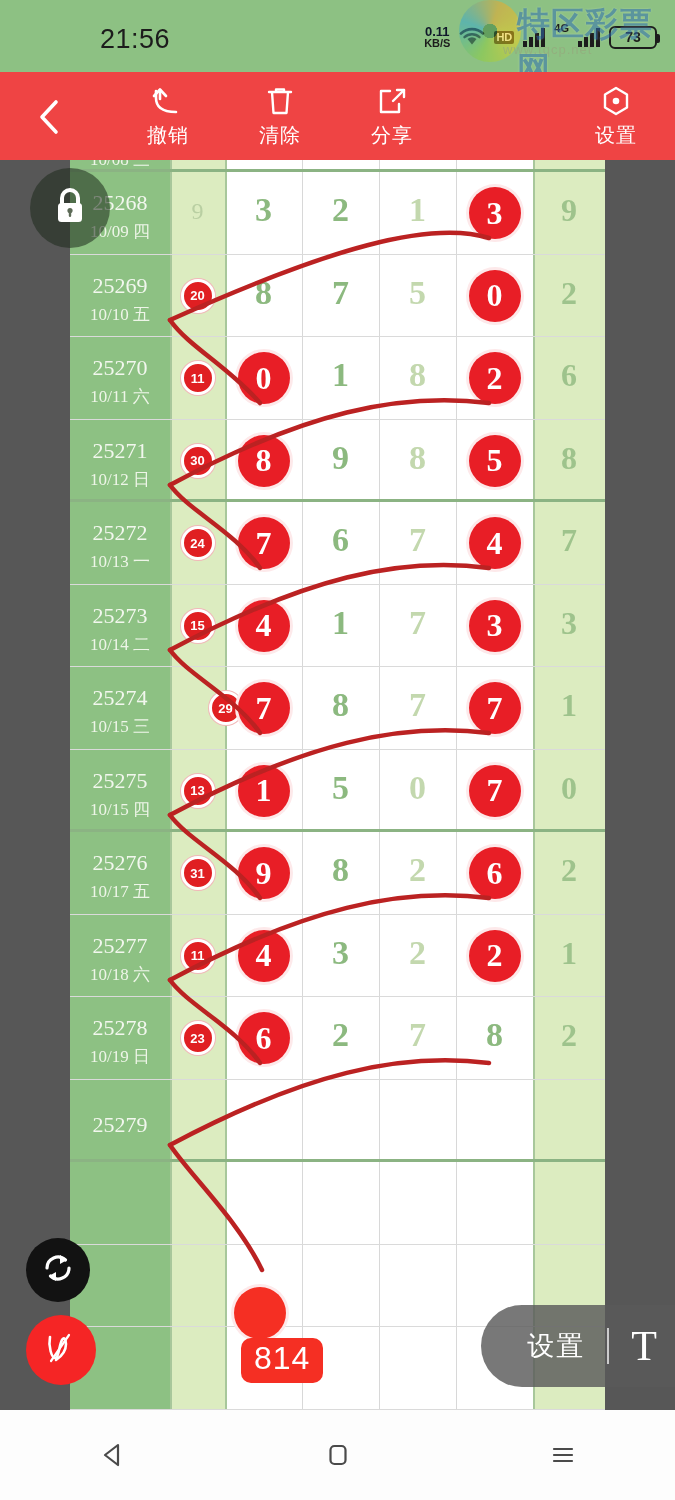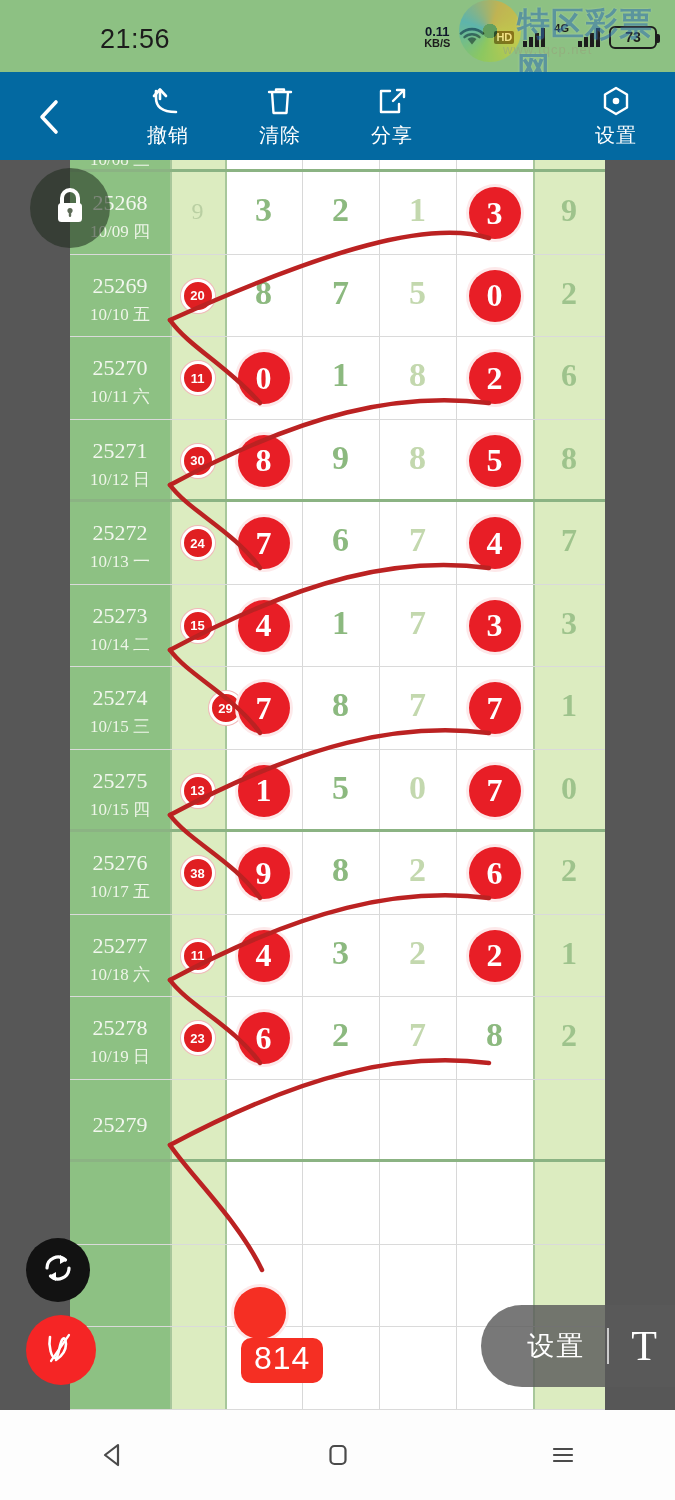--- a/index.html
+++ b/index.html
@@ -65,21 +65,21 @@
   #wm-logo{
     position:absolute; left:0px; top:4px; width:62px; height:62px; border-radius:50%;
     background:
       radial-gradient(circle at 50% 50%, #3a7d3a 0 16%, rgba(0,0,0,0) 17%),
       conic-gradient(from 20deg,#f5a623,#f7d417,#8ccf3f,#2fa8d6,#f5a623);
     opacity:.8;
   }
   
   #toolbar{
     position:absolute; left:0; top:72px; width:675px; height:88px;
-    background:#0369a1;
+    background:#ef4444;
   }
   #backbtn{
     position:absolute; left:28px; top:20px; width:44px; height:50px;
   }
   .tool{
     position:absolute; top:12px; width:112px; height:72px;
     display:flex; flex-direction:column; align-items:center; justify-content:flex-start;
   }
   .tool .ic{ width:34px; height:36px; display:block; }
   .tool .lb{
@@ -384,21 +384,21 @@
         <div class="issue-dt" style="top: 637.5px;">10/15 四</div>
         <div class="miss" style="top: 613.5px;"><span class="mb">13</span></div>
         <div class="dcell hit" style="left: 155px; top: 604.5px;"><span>1</span></div>
         <div class="dcell" style="left: 232px; top: 608.5px;">5</div>
         <div class="dcell dim" style="left: 309px; top: 608.5px;">0</div>
         <div class="dcell hit" style="left: 386px; top: 604.5px;"><span>7</span></div>
         <div class="sum" style="top: 609.5px;">0</div>
         <div class="rowline thick" style="top: 669px;"></div>
         <div class="issue-no" style="top: 690px;">25276</div>
         <div class="issue-dt" style="top: 720px;">10/17 五</div>
-        <div class="miss" style="top: 696px;"><span class="mb">38</span></div>
+        <div class="miss" style="top: 696px;"><span class="mb">31</span></div>
         <div class="dcell hit" style="left: 155px; top: 687px;"><span>9</span></div>
         <div class="dcell" style="left: 232px; top: 691px;">8</div>
         <div class="dcell dim" style="left: 309px; top: 691px;">2</div>
         <div class="dcell hit" style="left: 386px; top: 687px;"><span>6</span></div>
         <div class="sum" style="top: 692px;">2</div>
         <div class="rowline" style="top: 753.5px;"></div>
         <div class="issue-no" style="top: 772.5px;">25277</div>
         <div class="issue-dt" style="top: 802.5px;">10/18 六</div>
         <div class="miss" style="top: 778.5px;"><span class="mb">11</span></div>
         <div class="dcell hit" style="left: 155px; top: 769.5px;"><span>4</span></div>

